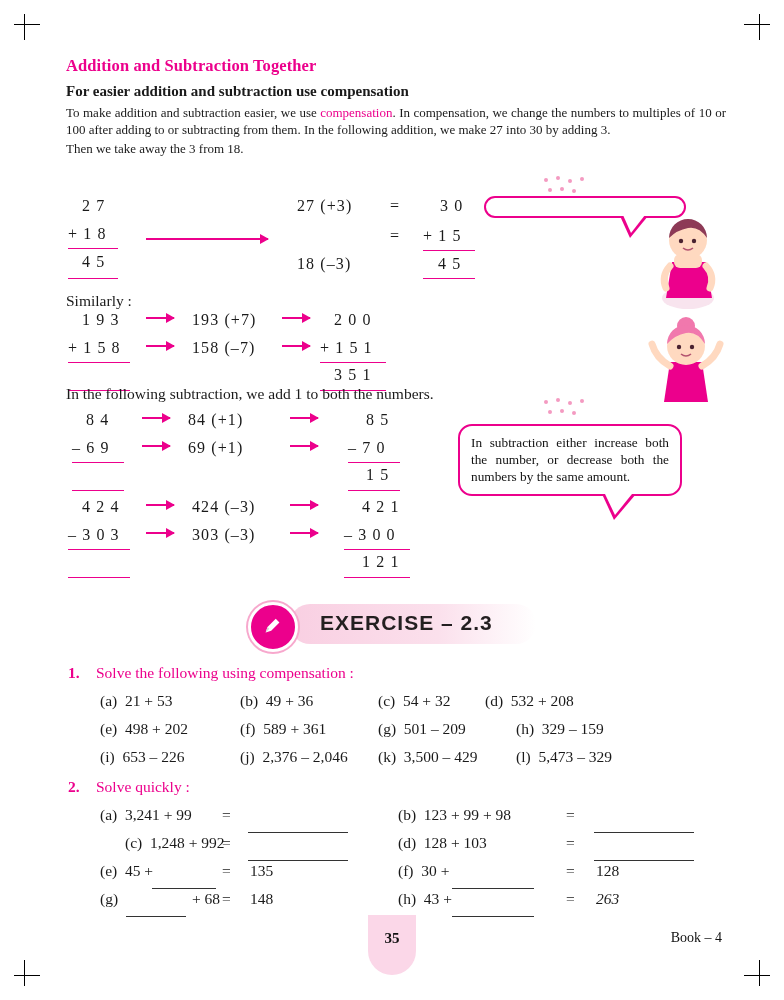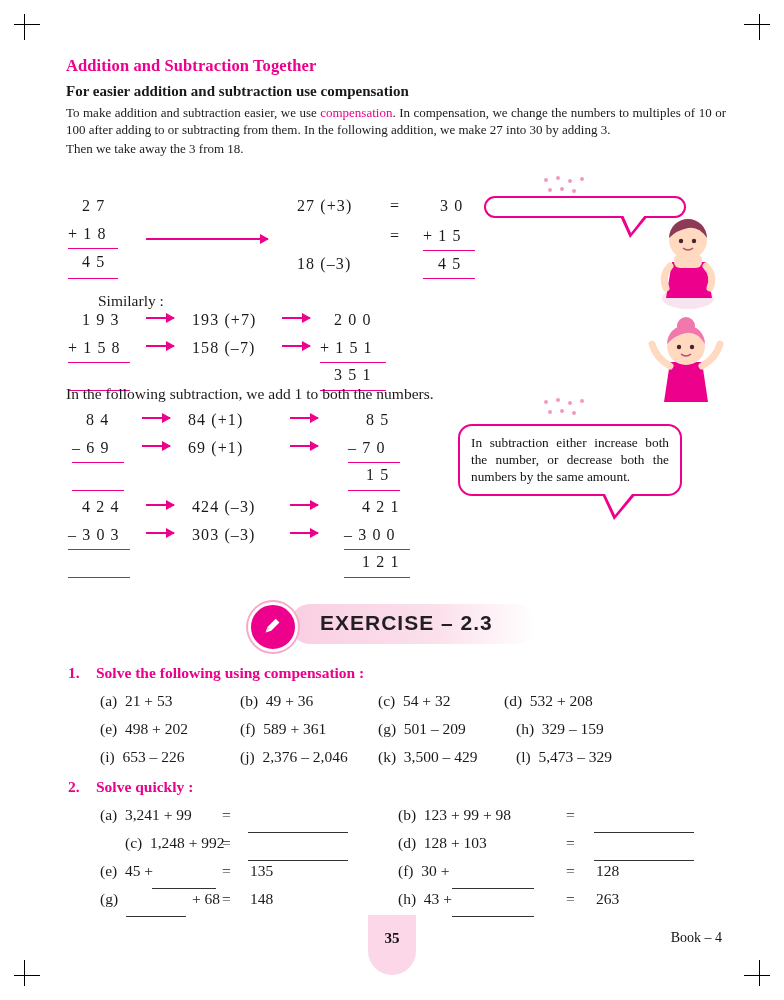--- a/index.html
+++ b/index.html
@@ -52,21 +52,21 @@
   .ex-label{
     position:absolute;left:72px;top:9px;font-family:"Liberation Sans", sans-serif;
     font-weight:bold;font-size:21px;letter-spacing:1px;color:#231f20;
   }
   .ex-badge{
     position:absolute;left:0;top:0;width:44px;height:44px;border-radius:50%;
     background:#ec008c;border:3px solid #fff;box-shadow:0 0 0 2px #f7a8cd;
     display:flex;align-items:center;justify-content:center;color:#fff;font-size:20px;
   }
   .qnum{position:absolute;color:#ec008c;font-weight:bold;font-size:15.5px;}
-  .qtitle{position:absolute;color:#ec008c;font-weight:bold;font-size:15.5px;}
+  .qtitle{position:absolute;color:#ec008c;font-weight:normal;font-size:15.5px;}
   .cell{position:absolute;font-size:15.5px;white-space:nowrap;}
   .blank{display:inline-block;border-bottom:1px solid #333;height:12px;}
 
   
   .footer-tab{
     position:absolute;left:368px;top:915px;width:48px;height:60px;background:#fbd7e8;
     border-radius:0 0 24px 24px;
   }
   .pageno{position:absolute;left:368px;top:930px;width:48px;text-align:center;font-size:15px;font-weight:bold;color:#111;}
   .bookno{position:absolute;right:62px;top:930px;font-size:14px;color:#111;}
@@ -136,21 +136,21 @@
     <rect x="26" y="44" width="28" height="14" rx="6" fill="#ffd9c0"></rect>
     <circle cx="40" cy="30" r="19" fill="#ffd9c0"></circle>
     <path d="M21 28 a19 19 0 0 1 38 0 q-8 -12 -19 -10 q-11 2 -19 10z" fill="#8d3a56"></path>
     <circle cx="33" cy="31" r="2.2" fill="#4a2230"></circle>
     <circle cx="46" cy="31" r="2.2" fill="#4a2230"></circle>
     <path d="M35 38 q5 4 10 0" stroke="#b3536f" stroke-width="1.6" fill="none"></path>
     <path d="M22 56 q-9 10 -4 22" stroke="#ffd9c0" stroke-width="7" fill="none" stroke-linecap="round"></path>
     <path d="M58 56 q9 10 4 22" stroke="#ffd9c0" stroke-width="7" fill="none" stroke-linecap="round"></path>
   </svg>
 
-  <div class="para" style="position:absolute;left:66px;top:292px;font-size:15.5px;margin-left:32px;">Similarly :</div>
+  <div class="para" style="position:absolute;left:66px;top:292px;font-size:15.5px;">Similarly :</div>
 
   <div class="sum" style="position:absolute;left:82px;top:310px;">1 9 3</div>
   <div class="sum" style="position:absolute;left:68px;top:338px;">+ 1 5 8</div>
   <div class="rule" style="position:absolute;left:68px;top:362px;width:62px;"></div>
   <div class="rule" style="position:absolute;left:68px;top:390px;width:62px;"></div>
 
   <div class="arrow-long" style="position:absolute;left:146px;top:317px;width:28px;"></div>
   <div class="arrow-long" style="position:absolute;left:146px;top:345px;width:28px;"></div>
 
   <div class="sum" style="position:absolute;left:192px;top:310px;">193 (+7)</div>
@@ -244,21 +244,21 @@
     </div>
     <div class="ex-label">EXERCISE – 2.3</div>
   </div>
 
   <div class="qnum" style="left:68px;top:664px;">1.</div>
   <div class="qtitle" style="left:96px;top:664px;">Solve the following using compensation :</div>
 
   <div class="cell" style="left:100px;top:692px;"><span>(a)</span>&nbsp;&nbsp;<span>21 + 53</span></div>
   <div class="cell" style="left:240px;top:692px;"><span>(b)</span>&nbsp;&nbsp;<span>49 + 36</span></div>
   <div class="cell" style="left:378px;top:692px;"><span>(c)</span>&nbsp;&nbsp;<span>54 + 32</span></div>
-  <div class="cell" style="left:504px;top:692px;text-align:right;"><span>(d)</span>&nbsp;&nbsp;<span>532 + 208</span></div>
+  <div class="cell" style="left:485px;top:692px;text-align:right;"><span>(d)</span>&nbsp;&nbsp;<span>532 + 208</span></div>
 
   <div class="cell" style="left:100px;top:720px;"><span>(e)</span>&nbsp;&nbsp;<span>498 + 202</span></div>
   <div class="cell" style="left:240px;top:720px;"><span>(f)</span>&nbsp;&nbsp;<span>589 + 361</span></div>
   <div class="cell" style="left:378px;top:720px;"><span>(g)</span>&nbsp;&nbsp;<span>501 – 209</span></div>
   <div class="cell" style="left:516px;top:720px;"><span>(h)</span>&nbsp;&nbsp;<span>329 – 159</span></div>
 
   <div class="cell" style="left:100px;top:748px;"><span>(i)</span>&nbsp;&nbsp;<span>653 – 226</span></div>
   <div class="cell" style="left:240px;top:748px;"><span>(j)</span>&nbsp;&nbsp;<span>2,376 – 2,046</span></div>
   <div class="cell" style="left:378px;top:748px;"><span>(k)</span>&nbsp;&nbsp;<span>3,500 – 429</span></div>
   <div class="cell" style="left:516px;top:748px;"><span>(l)</span>&nbsp;&nbsp;<span>5,473 – 329</span></div>
@@ -310,19 +310,19 @@
   <span class="blank" style="position:absolute;left:126px;top:904px;width:60px;"></span>
   <div class="cell" style="left:192px;top:890px;"> + 68</div>
   <div class="cell" style="left:222px;top:890px;">=</div>
   <div class="cell" style="left:250px;top:890px;">148</div>
 
   <div class="cell" style="left:398px;top:890px;">
     <span>(h)</span>&nbsp;&nbsp;<span>43 + </span>
   </div>
   <span class="blank" style="position:absolute;left:452px;top:904px;width:82px;"></span>
   <div class="cell" style="left:566px;top:890px;">=</div>
-  <div class="cell" style="left:596px;top:890px;">263</div>
+  <div class="cell" style="left:596px;top:890px;font-style:italic;">263</div>
 
   <div class="footer-tab"></div>
   <div class="pageno">35</div>
   <div class="bookno">Book – 4</div>
 
 </div>
 
 </body></html>

